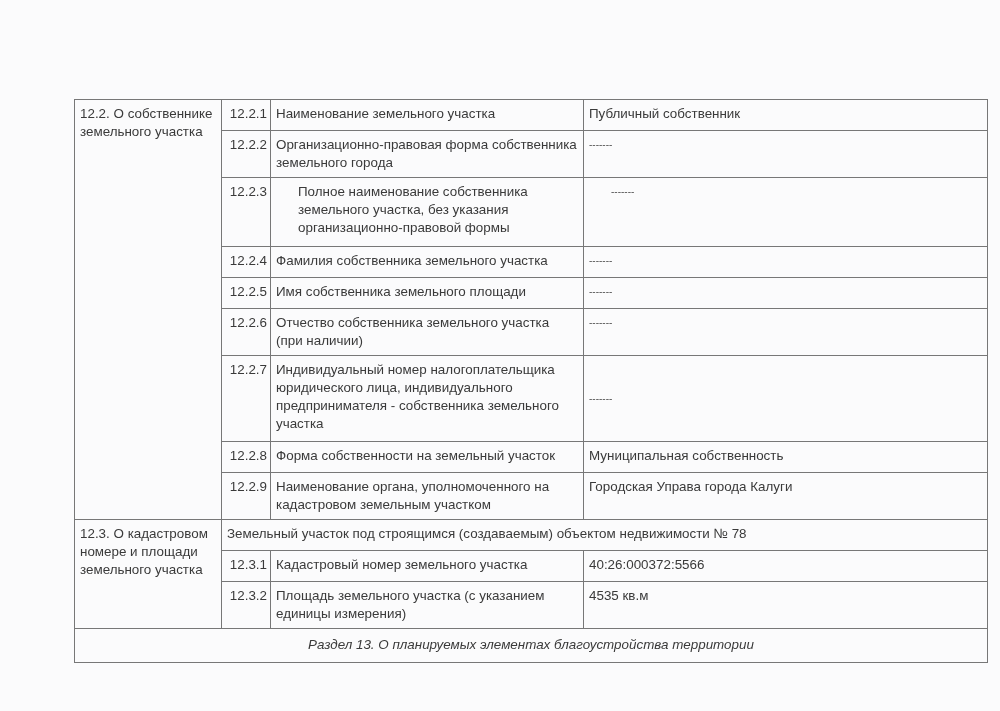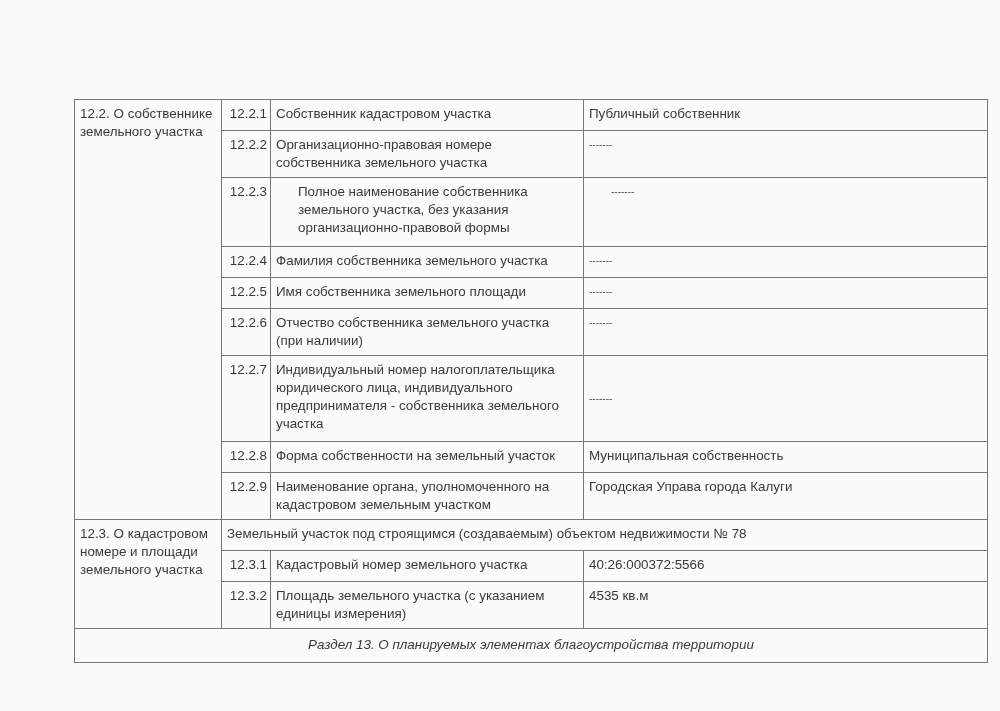--- a/index.html
+++ b/index.html
@@ -45,26 +45,26 @@
       <col class="c-group">
         <col class="c-num" style="width:49px">
         <col class="c-label" style="width:313px">
         <col>
     </colgroup>
     <tbody>
 
       <tr class="h31">
         <td rowspan="9">12.2. О собственнике земельного участка</td>
         <td class="c-num">12.2.1</td>
-        <td>Собственник кадастровом участка</td>
+        <td>Наименование земельного участка</td>
         <td>Публичный собственник</td>
       </tr>
       <tr class="h47">
         <td class="c-num">12.2.2</td>
-        <td>Организационно-правовая номере собственника земельного участка</td>
+        <td>Организационно-правовая форма собственника земельного города</td>
         <td class="dash">-------</td>
       </tr>
       <tr class="h69">
         <td class="c-num">12.2.3</td>
         <td>Полное наименование собственника земельного участка, без указания организационно-правовой формы</td>
         <td class="dash">-------</td>
       </tr>
       <tr class="h31">
         <td class="c-num">12.2.4</td>
         <td>Фамилия собственника земельного участка</td>

